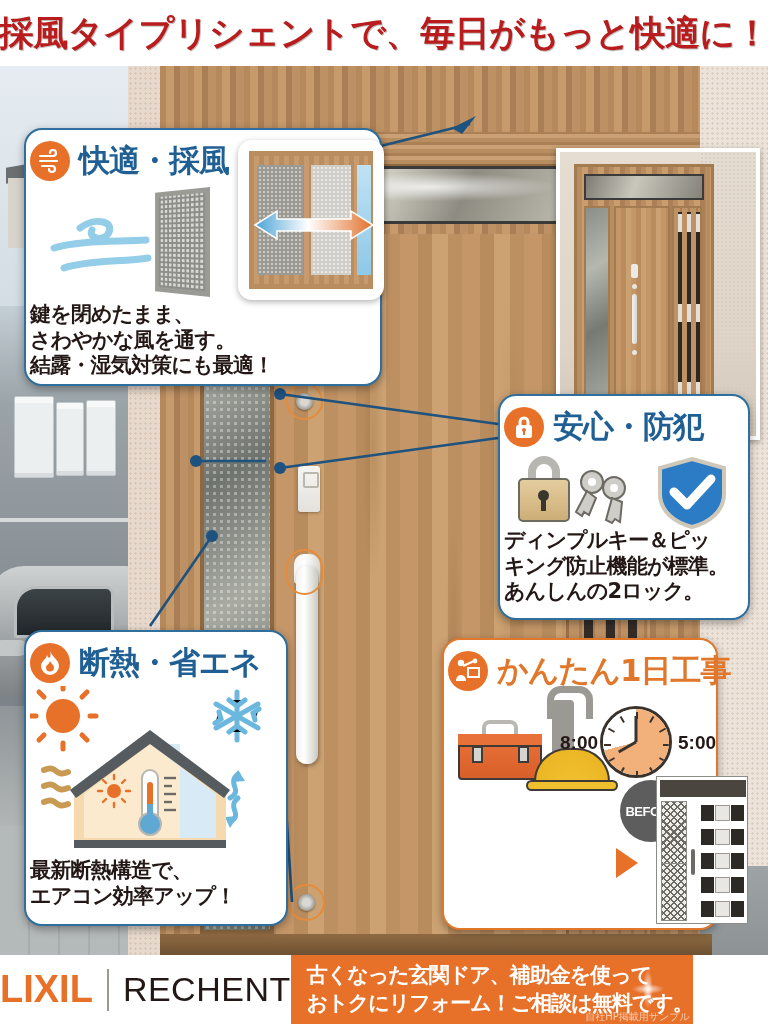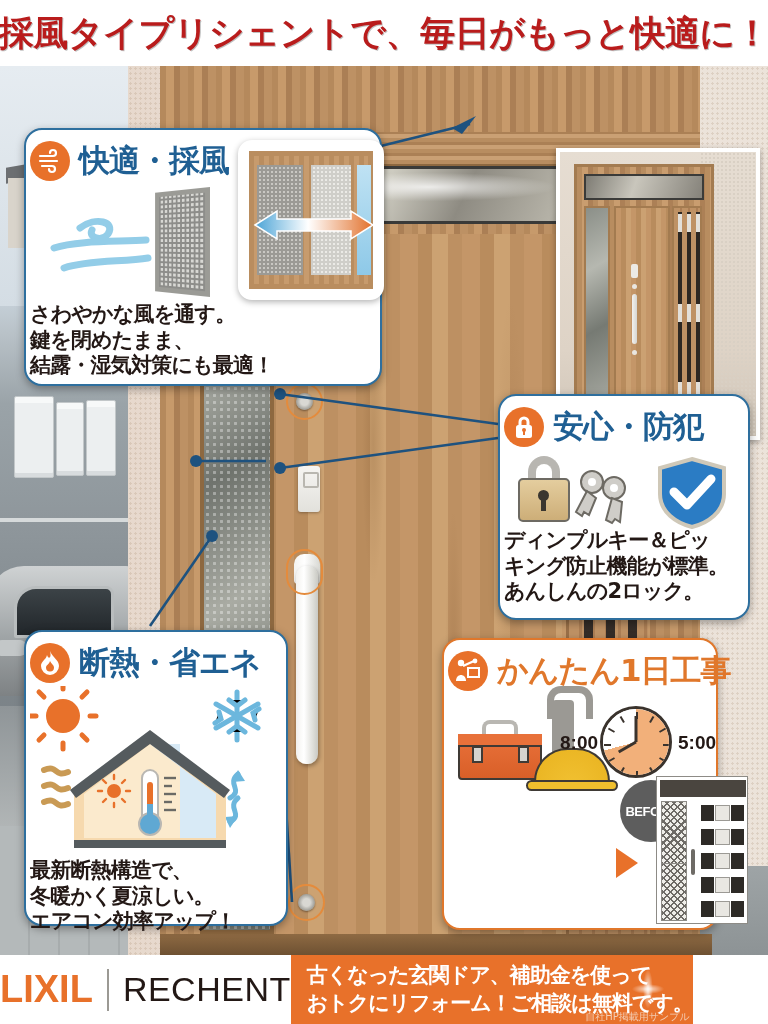--- a/index.html
+++ b/index.html
@@ -518,22 +518,22 @@
       <div class="mesh-panel"></div>
       <svg class="wind-lines" width="112" height="72" viewBox="0 0 112 72">
         <g stroke="#93cde8" stroke-width="7" fill="none" stroke-linecap="round">
           <path d="M30 14 C46 2 66 8 58 20 C52 28 38 24 42 16"></path>
           <path d="M4 34 C28 26 70 28 96 26"></path>
           <path d="M14 54 C38 46 74 48 98 44"></path>
         </g>
       </svg>
     </div>
     <div class="card-body">
+      <span class="ln">鍵を閉めたまま、</span>
       <span class="ln">さわやかな風を通す。</span>
-      <span class="ln">鍵を閉めたまま、</span>
       <span class="ln">結露・湿気対策にも最適！</span>
     </div>
   </div>
 
   <div class="win-diagram">
     <div class="wd-frame"></div>
     <div class="wd-screen"></div>
     <div class="wd-screen2"></div>
     <div class="wd-glass"></div>
     <svg style="position:absolute;left:8px;top:62px;" width="130" height="40" viewBox="0 0 130 40">
@@ -662,21 +662,20 @@
                 <path d="M134 108 H146"></path>
               <path d="M134 116 H142"></path>
                 <path d="M134 124 H146"></path>
             </g>
           </g>
         </g>
       </svg>
     </div>
     <div class="card-body">
       <span class="ln">最新断熱構造で、</span>
-      <span class="ln">冬暖かく夏涼しい。</span>
       <span class="ln">エアコン効率アップ！</span>
     </div>
   </div>
 
   <div class="card orange" id="card-work">
     <div class="card-head">
       <div class="badge">
         <svg width="28" height="28" viewBox="0 0 28 28">
           <rect x="13" y="10" width="13" height="11" fill="#ffffff"></rect>
           <rect x="15" y="12" width="9" height="7" fill="#e8712a"></rect>

